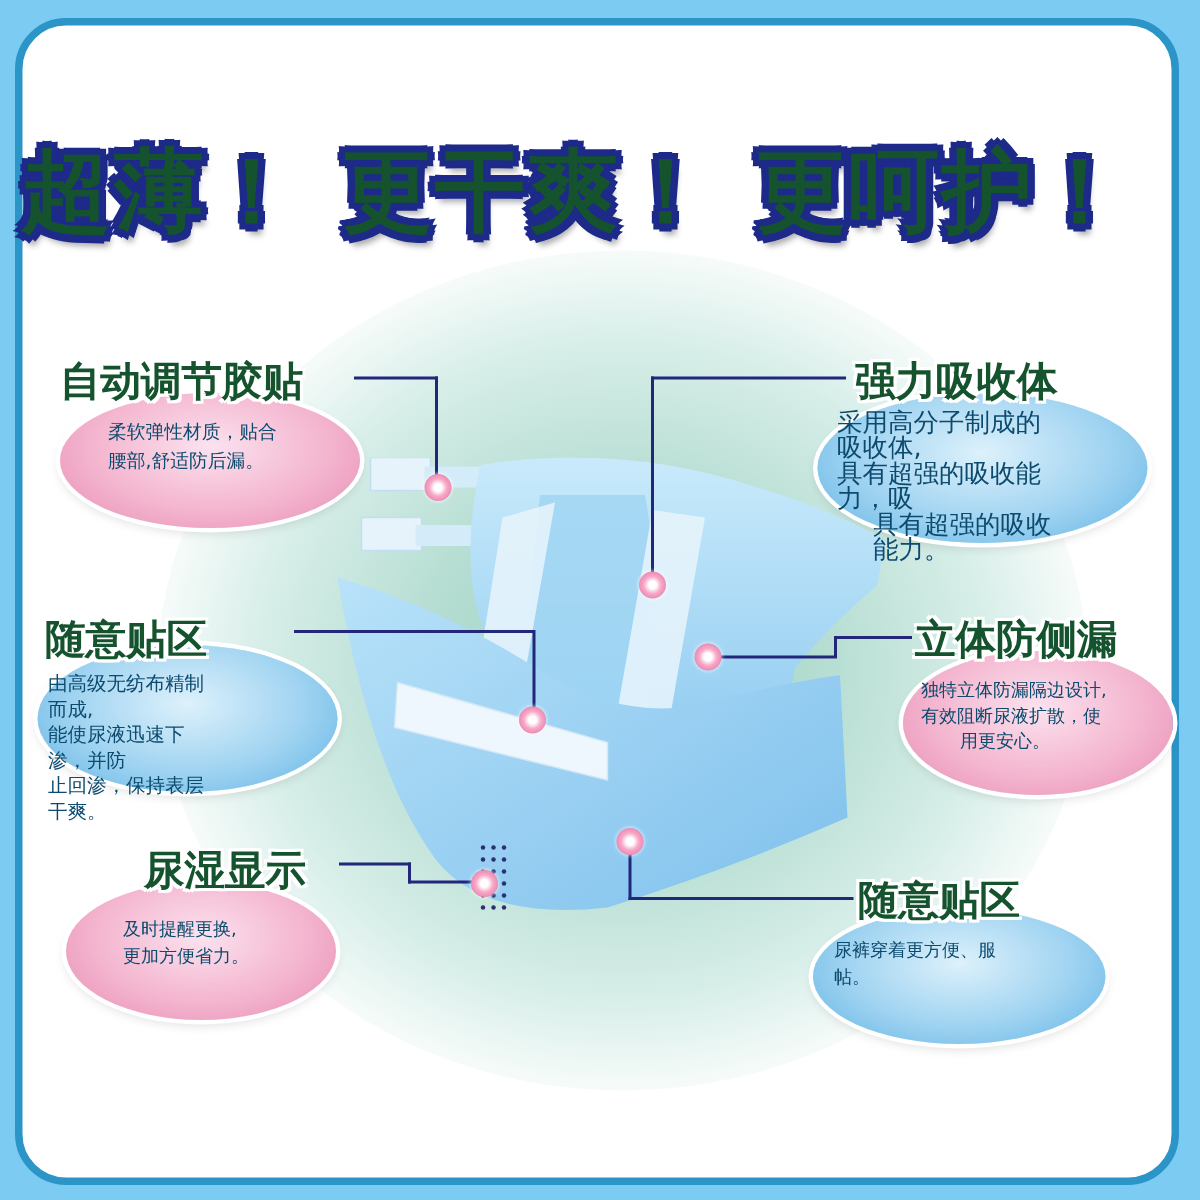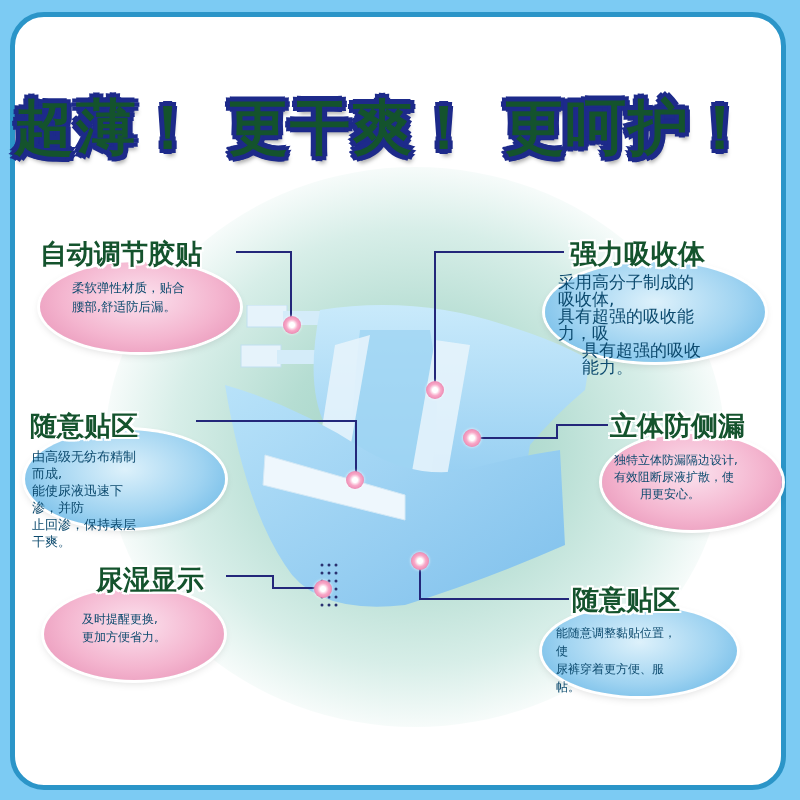--- a/index.html
+++ b/index.html
@@ -149,19 +149,18 @@
 </div>
 <div class="line" style="left:226px;top:575px;width:48px;height:2px;"></div>
 <div class="line" style="left:272px;top:575px;width:2px;height:14px;"></div>
 <div class="line" style="left:272px;top:587px;width:46px;height:2px;"></div>
 <div class="dot" style="left:314px;top:580px;"></div>
 
 <div class="feature" style="left:572px;top:582px;">
   <div class="bubble blue" style="left:-30px;top:24px;width:195px;height:90px;"></div>
   <div class="title">随意贴区</div>
   <div class="desc" style="left:-16px;top:42px;font-size:12px;line-height:18px;">
-    <div>能随意调整黏贴位置，使</div>
     <div>尿裤穿着更方便、服帖。</div>
   </div>
 </div>
 <div class="line" style="left:419px;top:566px;width:2px;height:34px;"></div>
 <div class="line" style="left:419px;top:598px;width:150px;height:2px;"></div>
 <div class="dot" style="left:411px;top:552px;"></div>
 
 </body></html>

